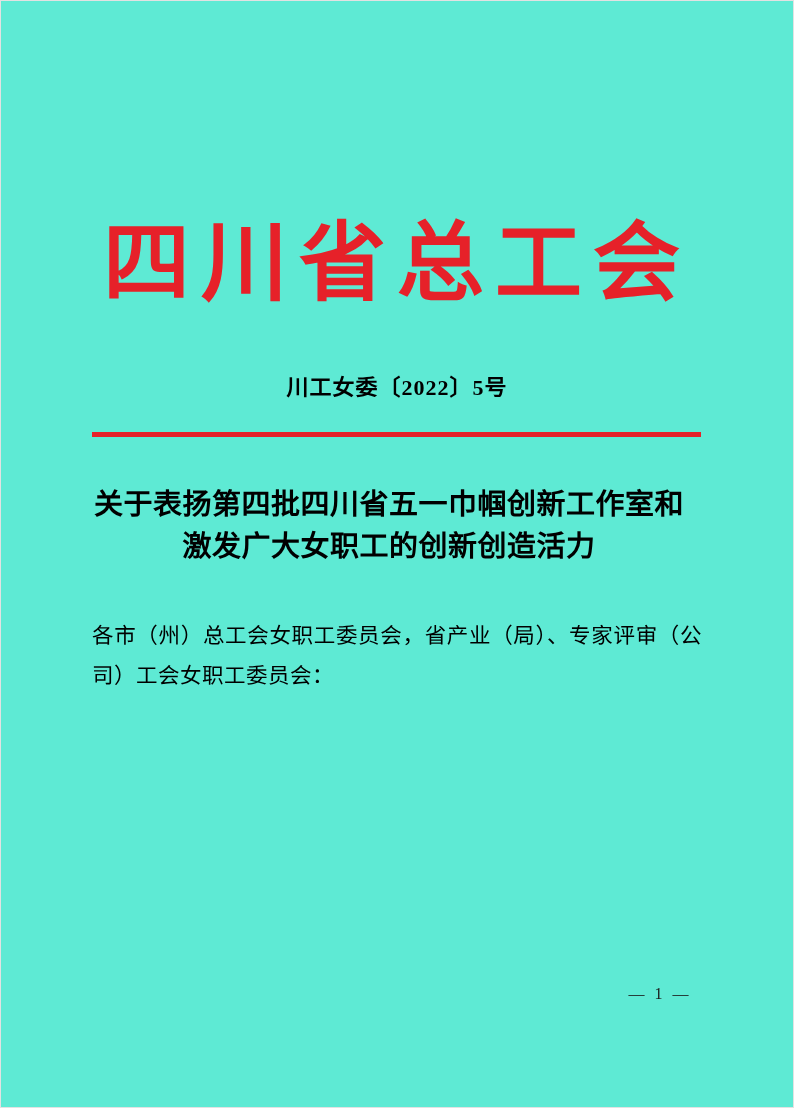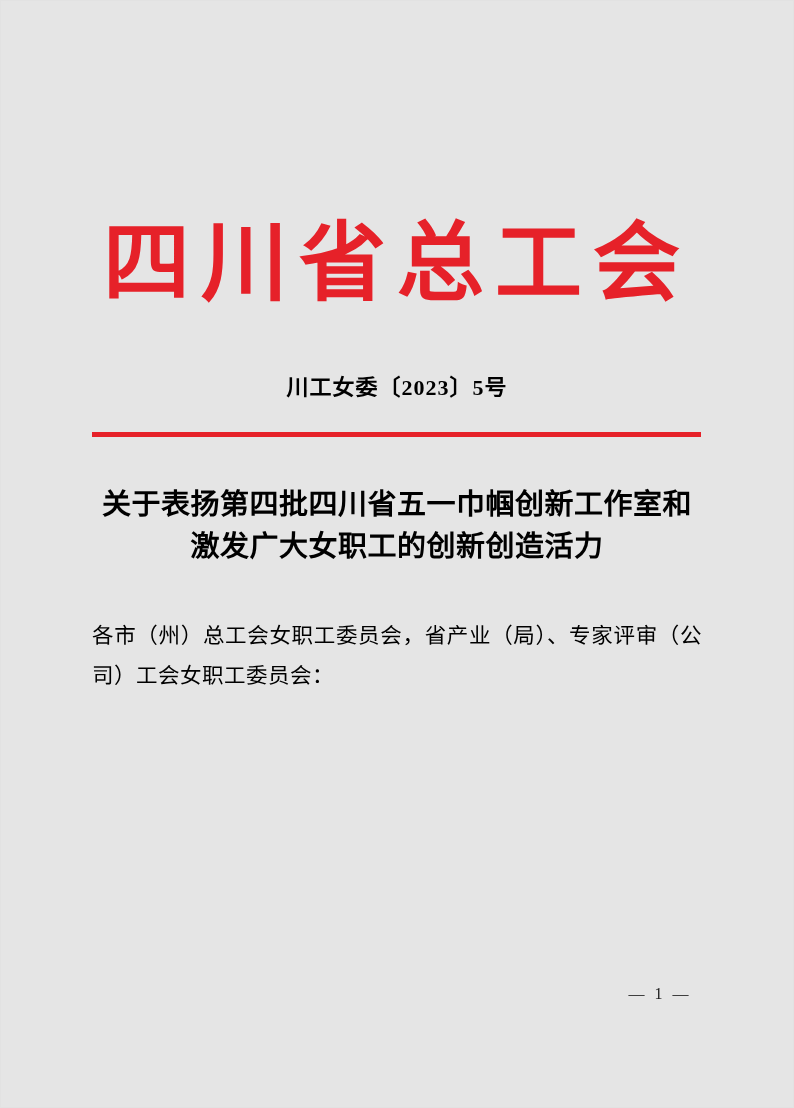--- a/index.html
+++ b/index.html
@@ -5,21 +5,21 @@
   html, body {
     margin: 0;
     padding: 0;
     background: #ffffff;
   }
   .page {
     position: relative;
     width: 794px;
     height: 1108px;
     margin: 0 auto;
-    background: #e5e5e5;
+    background: #5eead4;
     box-shadow: inset 0 0 0 1px #e2e2e2;
     overflow: hidden;
     font-family: "Liberation Serif", "DejaVu Serif", serif;
     color: #000000;
   }
   
   .org-name {
     position: absolute;
     top: 210px;
     left: 0;
@@ -51,21 +51,21 @@
     top: 432px;
     left: 92px;
     width: 609px;
     height: 5px;
     background: var(--accent-red, #e62129);
   }
   
   .doc-title {
     position: absolute;
     top: 483px;
-    left: 60px;
+    left: 52px;
     width: 674px;
     margin: 0;
     text-align: center;
     font-size: 29px;
     font-weight: bold;
     line-height: 42px;
     letter-spacing: 0.5px;
   }
   .doc-title span { display: block; white-space: nowrap; }
   
@@ -99,21 +99,21 @@
     color: #1a1a1a;
   }
 </style>
 </head>
 <body>
 
 <div class="page">
 
   <div class="org-name">四川省总工会</div>
 
-  <div class="doc-number">川工女委〔2023〕5号</div>
+  <div class="doc-number">川工女委〔2022〕5号</div>
 
   <div class="red-line"></div>
 
   <h1 class="doc-title">
     <span>关于表扬第四批四川省五一巾帼创新工作室和</span>
     <span>激发广大女职工的创新创造活力</span>
   </h1>
 
   <div class="body-text">
     <p>各市（州）总工会女职工委员会，省产业（局）、专家评审（公司）工会女职工委员会：</p>

